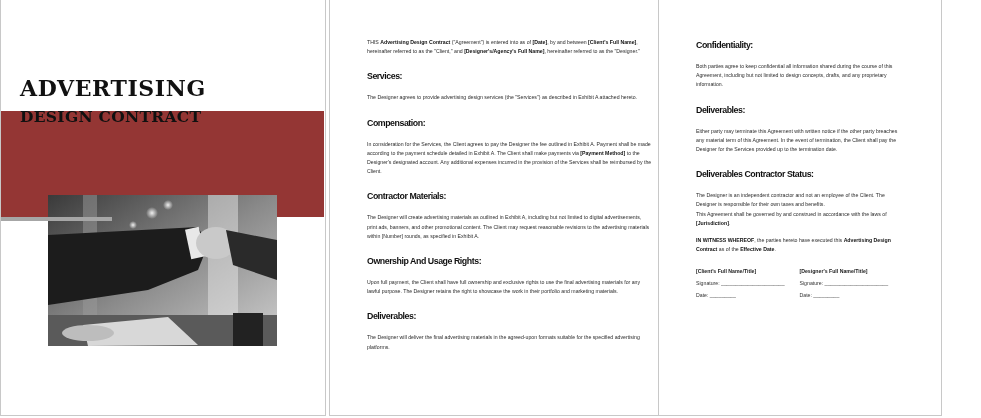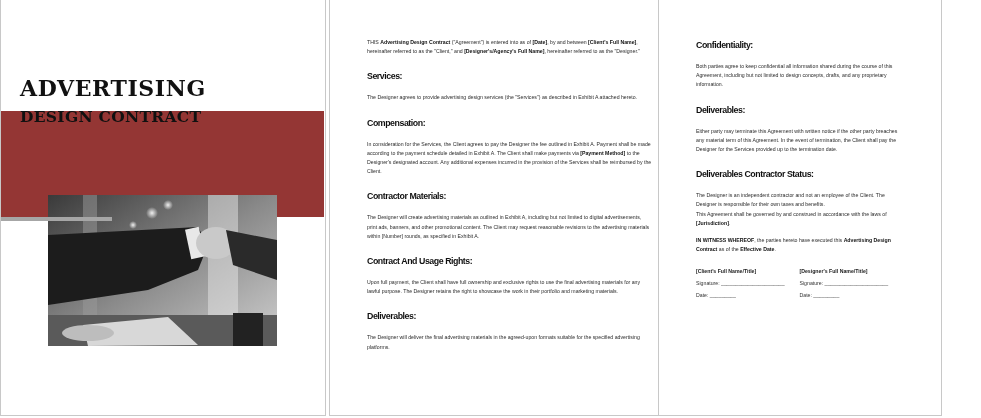--- a/index.html
+++ b/index.html
@@ -81,21 +81,21 @@
 
     <div class="heading">Services:</div>
     <p class="para">The Designer agrees to provide advertising design services (the "Services") as described in Exhibit A attached hereto.</p>
 
     <div class="heading">Compensation:</div>
     <p class="para"><span>In consideration for the Services, the Client agrees to pay the Designer the fee outlined in Exhibit A. Payment shall be made according to the payment schedule detailed in Exhibit A. The Client shall make payments via </span><b>[Payment Method]</b><span> to the Designer's designated account. Any additional expenses incurred in the provision of the Services shall be reimbursed by the Client.</span></p>
 
     <div class="heading">Contractor Materials:</div>
     <p class="para">The Designer will create advertising materials as outlined in Exhibit A, including but not limited to digital advertisements, print ads, banners, and other promotional content. The Client may request reasonable revisions to the advertising materials within [Number] rounds, as specified in Exhibit A.</p>
 
-    <div class="heading">Contract And Usage Rights:</div>
+    <div class="heading">Ownership And Usage Rights:</div>
     <p class="para">Upon full payment, the Client shall have full ownership and exclusive rights to use the final advertising materials for any lawful purpose. The Designer retains the right to showcase the work in their portfolio and marketing materials.</p>
 
     <div class="heading">Deliverables:</div>
     <p class="para">The Designer will deliver the final advertising materials in the agreed-upon formats suitable for the specified advertising platforms.</p>
   </div>
 </div>
 
 <div class="page" id="p3">
   <div class="doc">
     <div class="heading first">Confidentiality:</div>

